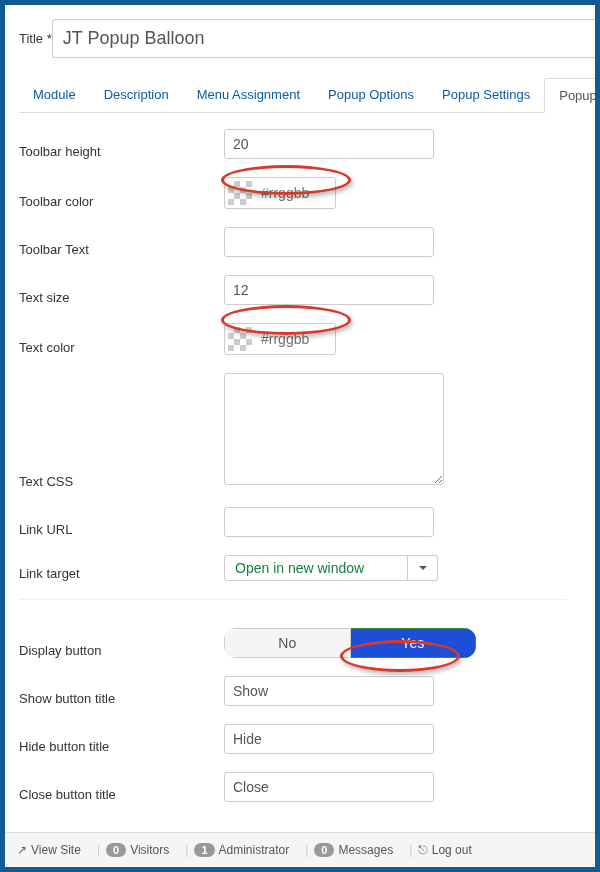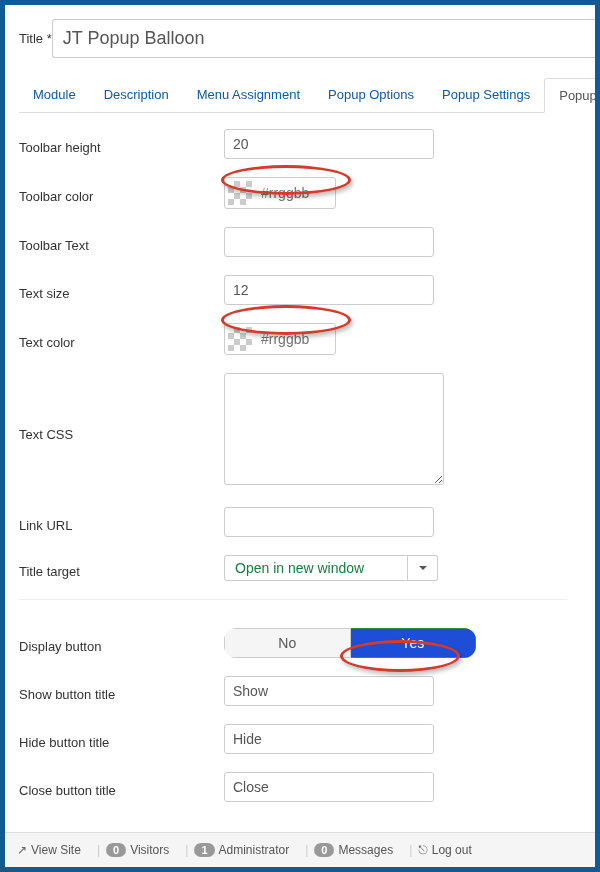--- a/index.html
+++ b/index.html
@@ -5,21 +5,21 @@
 *{box-sizing:border-box;margin:0;padding:0;font-family:Arial,Helvetica,sans-serif}
 body{background:#fff;width:600px;height:872px;border:5px solid #115b92;position:relative;overflow:hidden}
 .content{padding:14px 0 0 14px}
 .title-row{display:flex;align-items:center;margin-bottom:20px}
 .title-label{font-size:13px;color:#333;}
 .title-input{flex:1;border:1px solid #ccc;border-radius:3px 0 0 3px;border-right:none;padding:8px 10px;font-size:18px;color:#555}
 .tabs{display:flex;border-bottom:1px solid #ddd;margin-bottom:16px}
 .tab{padding:9px 14px;font-size:13px;color:#0d5aa7;cursor:pointer;white-space:nowrap}
 .tab.active{color:#555;border:1px solid #ddd;border-bottom:1px solid #fff;border-radius:3px 3px 0 0;margin-bottom:-1px;background:#fff}
 .form{padding-right:14px}
-.row{display:flex;align-items:center;margin-bottom:18px}
+.row{display:flex;align-items:flex-end;margin-bottom:18px}
 .row .lbl{width:205px;font-size:13px;color:#333;padding-top:6px}
 .row .ctrl{flex:0 0 auto}
 .tinput{width:210px;border:1px solid #ccc;border-radius:3px;padding:6px 8px;font-size:14px;color:#555}
 .colorwrap{display:inline-flex;align-items:center;border:1px solid #ccc;border-radius:3px;background:#fff}
 .swatch{width:24px;height:24px;margin:3px;background-image:linear-gradient(45deg,#ccc 25%,transparent 25%,transparent 75%,#ccc 75%),linear-gradient(45deg,#ccc 25%,transparent 25%,transparent 75%,#ccc 75%);background-size:12px 12px;background-position:0 0,6px 6px}
 .colorwrap input{border:none;outline:none;font-size:14px;color:#888;padding:4px 6px;width:80px;}
 .tarea{width:220px;height:112px;border:1px solid #ccc;border-radius:3px;resize:both;padding:6px;font-size:14px}
 .selectgrp{display:flex}
 .selectbtn{border:1px solid #ccc;padding:4px 10px;font-size:14px;color:#15803d;background:#fff;width:184px;text-align:left;border-radius:3px 0 0 3px}
 .caret{border:1px solid #ccc;border-left:none;width:30px;display:flex;align-items:center;justify-content:center;border-radius:0 3px 3px 0;background:#fff}
@@ -91,21 +91,21 @@
     </div>
     <div class="row">
       <div class="lbl">Text CSS</div>
       <div class="ctrl"><textarea class="tarea" style=""></textarea></div>
     </div>
     <div class="row">
       <div class="lbl">Link URL</div>
       <div class="ctrl"><input class="tinput" value="" style=""></div>
     </div>
     <div class="row">
-      <div class="lbl">Title target</div>
+      <div class="lbl">Link target</div>
       <div class="ctrl">
         <div class="selectgrp">
           <div class="selectbtn">Open in new window</div>
           <div class="caret"></div>
         </div>
       </div>
     </div>
 
     <hr class="sep">
 

